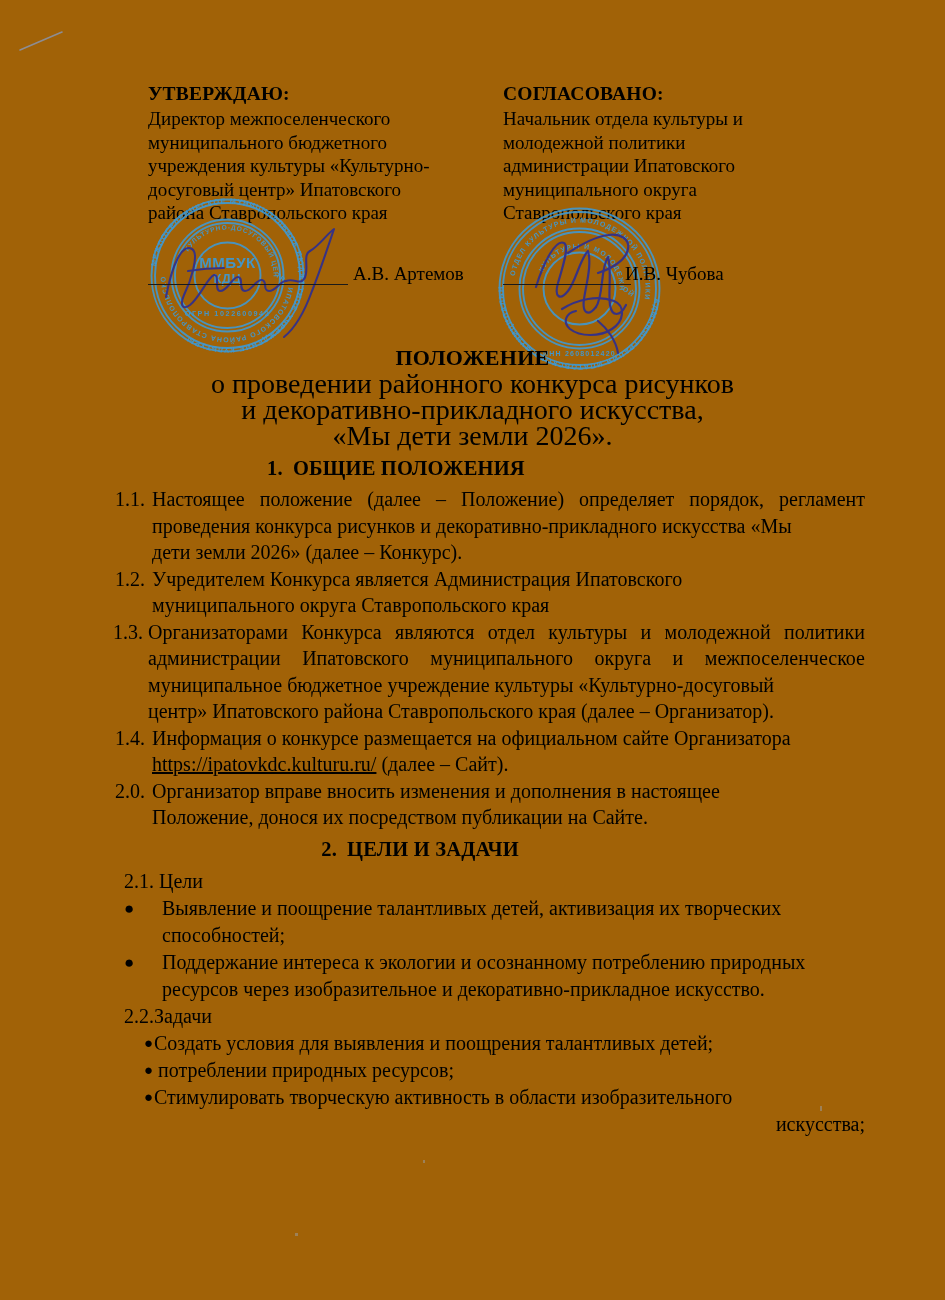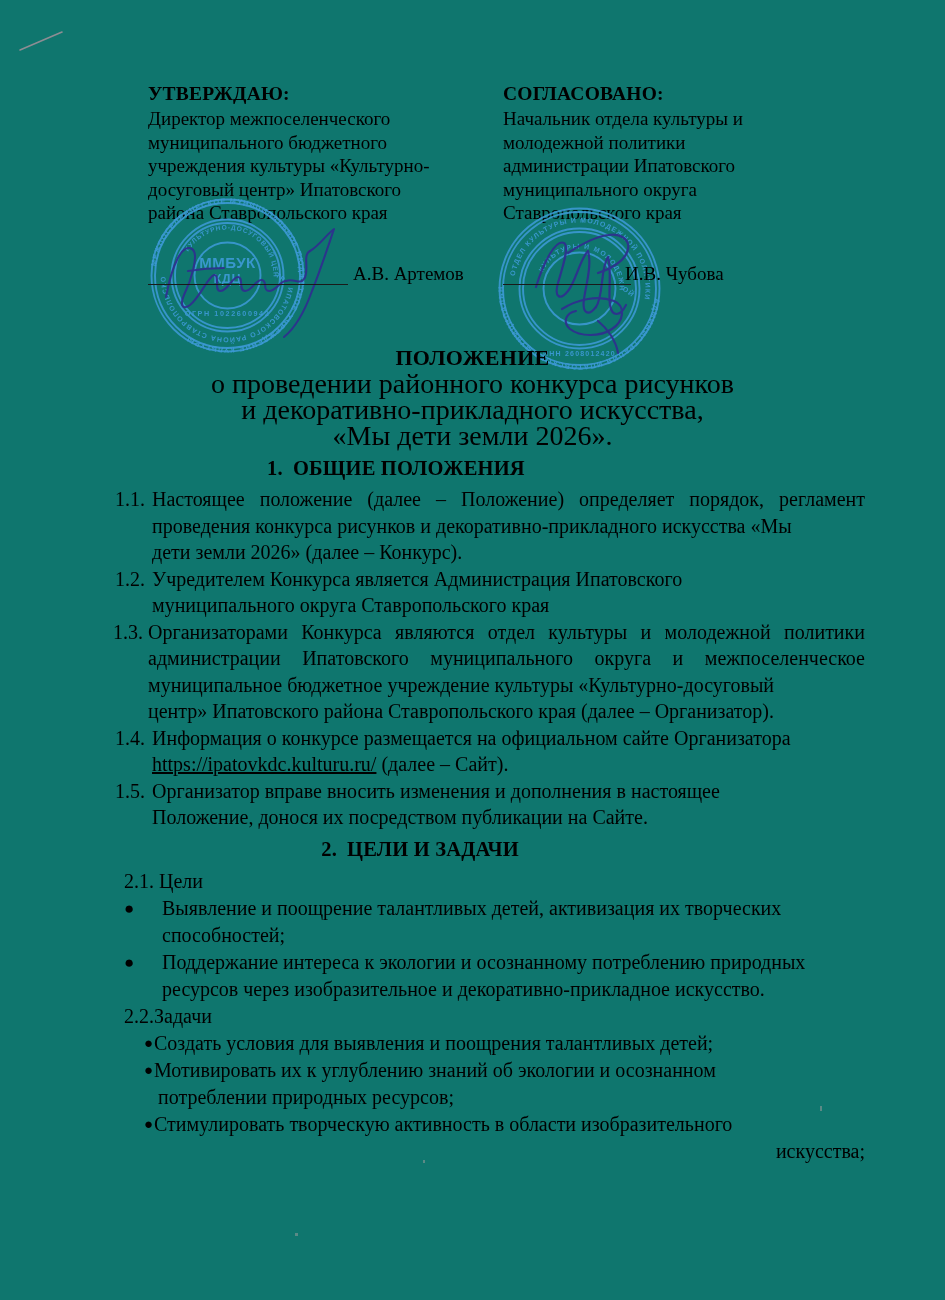--- a/index.html
+++ b/index.html
@@ -5,21 +5,21 @@
 <style>
   html, body {
     margin: 0;
     padding: 0;
     background: #ffffff;
   }
   .page {
     position: relative;
     width: 945px;
     height: 1300px;
-    background: #0f766e;
+    background: #a16207;
     font-family: "Liberation Serif", "DejaVu Serif", serif;
     color: #000000;
     overflow: hidden;
   }
 
   
   .scan-mark {
     position: absolute;
     left: 18px;
     top: 30px;
@@ -362,21 +362,21 @@
       <div class="lastline">центр» Ипатовского района Ставропольского края (далее – Организатор).</div>
     </div>
 
     <div class="para">
       <span class="marker">1.4.</span>
       <span>Информация о конкурсе размещается на официальном сайте Организатора</span>
       <div class="lastline"><a class="link" href="#">https://ipatovkdc.kulturu.ru/</a><span> (далее – Сайт).</span></div>
     </div>
 
     <div class="para">
-      <span class="marker">1.5.</span>
+      <span class="marker">2.0.</span>
       <span>Организатор вправе вносить изменения и дополнения в настоящее</span>
       <div class="lastline">Положение, донося их посредством публикации на Сайте.</div>
     </div>
 
   </div>
 
   <div class="section-head" style="left:0;top:836px;margin-left:24px;">
     <span class="sec-num">2.</span><span>ЦЕЛИ И ЗАДАЧИ</span>
   </div>
 
@@ -398,21 +398,20 @@
 
     <div class="sub-label">2.2.Задачи</div>
 
     <div class="subbullet-item">
       <span class="dot">●</span>
       <div class="lastline">Создать условия для выявления и поощрения талантливых детей;</div>
     </div>
 
     <div class="subbullet-item">
       <span class="dot">●</span>
-      <span>Мотивировать их к углублению знаний об экологии и осознанном</span>
       <div class="lastline" style="padding-left:4px;">потреблении природных ресурсов;</div>
     </div>
 
     <div class="subbullet-item">
       <span class="dot">●</span>
       <span>Стимулировать творческую активность в области изобразительного</span>
       <div class="lastline" style="padding-left:4px;text-align:right;">искусства;</div>
     </div>
 
   </div>

